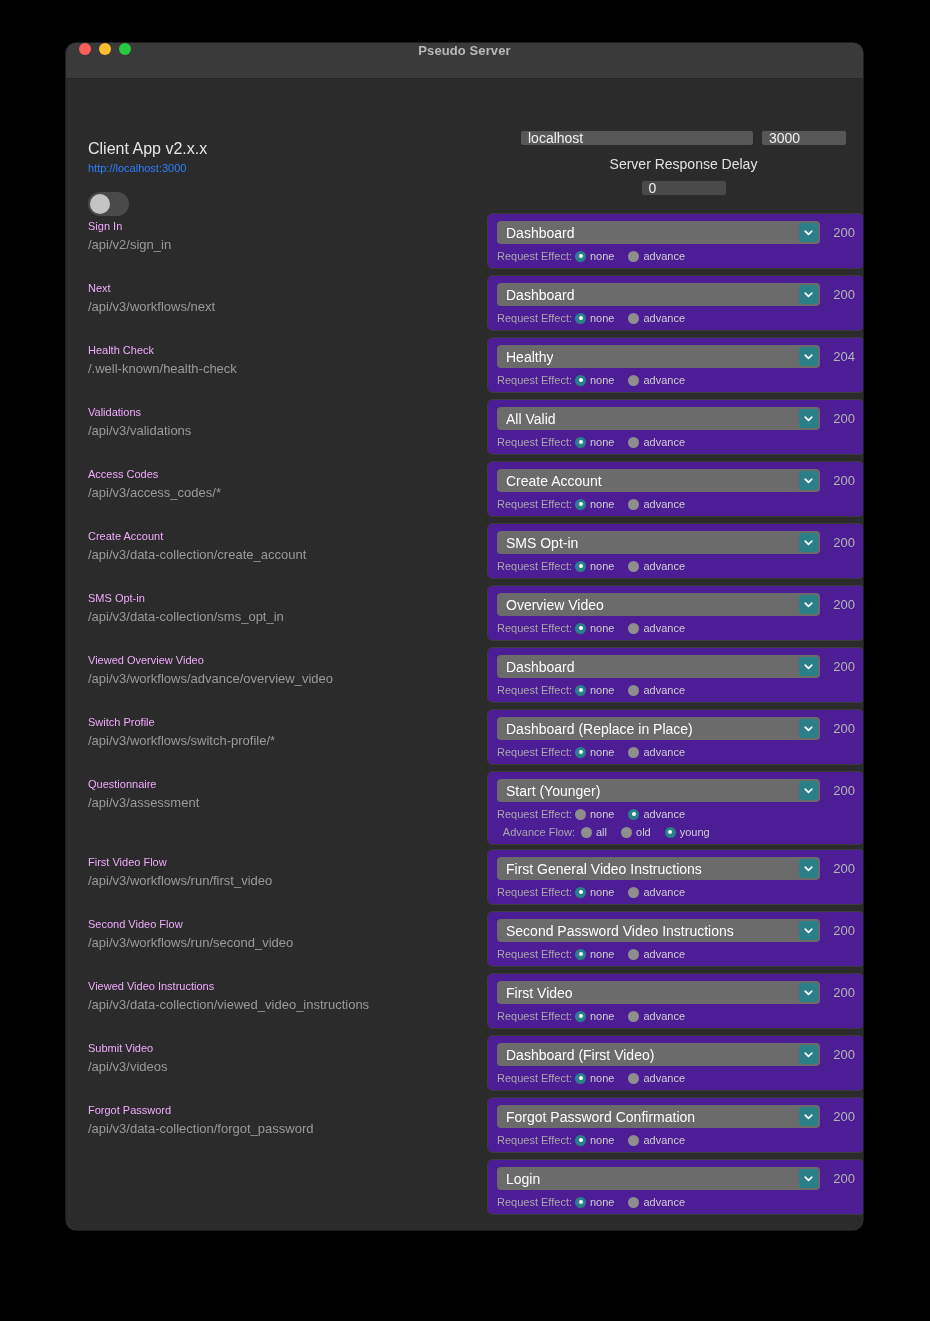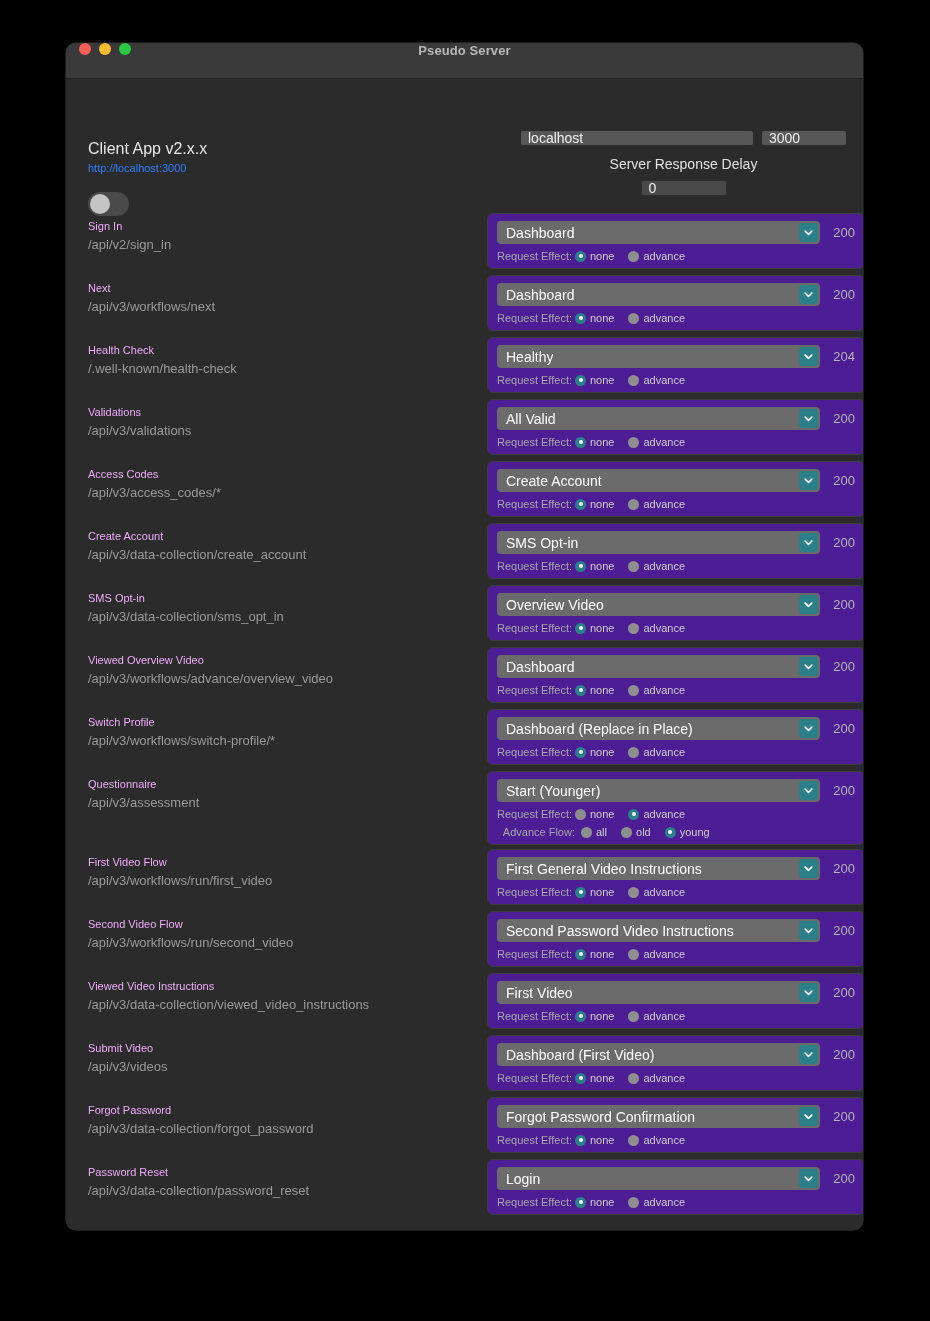--- a/index.html
+++ b/index.html
@@ -769,24 +769,20 @@
                 <span class="radio-text">none</span>
               </div>
               <div class="radio-item">
                 <span class="radio"></span>
                 <span class="radio-text">advance</span>
               </div>
             </div>
           </div>
         </div>
         <div class="row">
-          <div class="ep-left">
-            <div class="ep-name">Password Reset</div>
-            <div class="ep-path">/api/v3/data-collection/password_reset</div>
-          </div>
           <div class="card">
             <div class="card-top">
               <div class="select">
                 <span class="select-value">Login</span>
                 <span class="select-arrow">
                   <svg width="11" height="11" viewBox="0 0 11 11" aria-hidden="true">
                     <path d="M2.2 4.1 L5.5 7.3 L8.8 4.1" fill="none" stroke="#ffffff" stroke-width="1.7" stroke-linecap="round" stroke-linejoin="round"></path>
                   </svg>
                 </span>
               </div>

